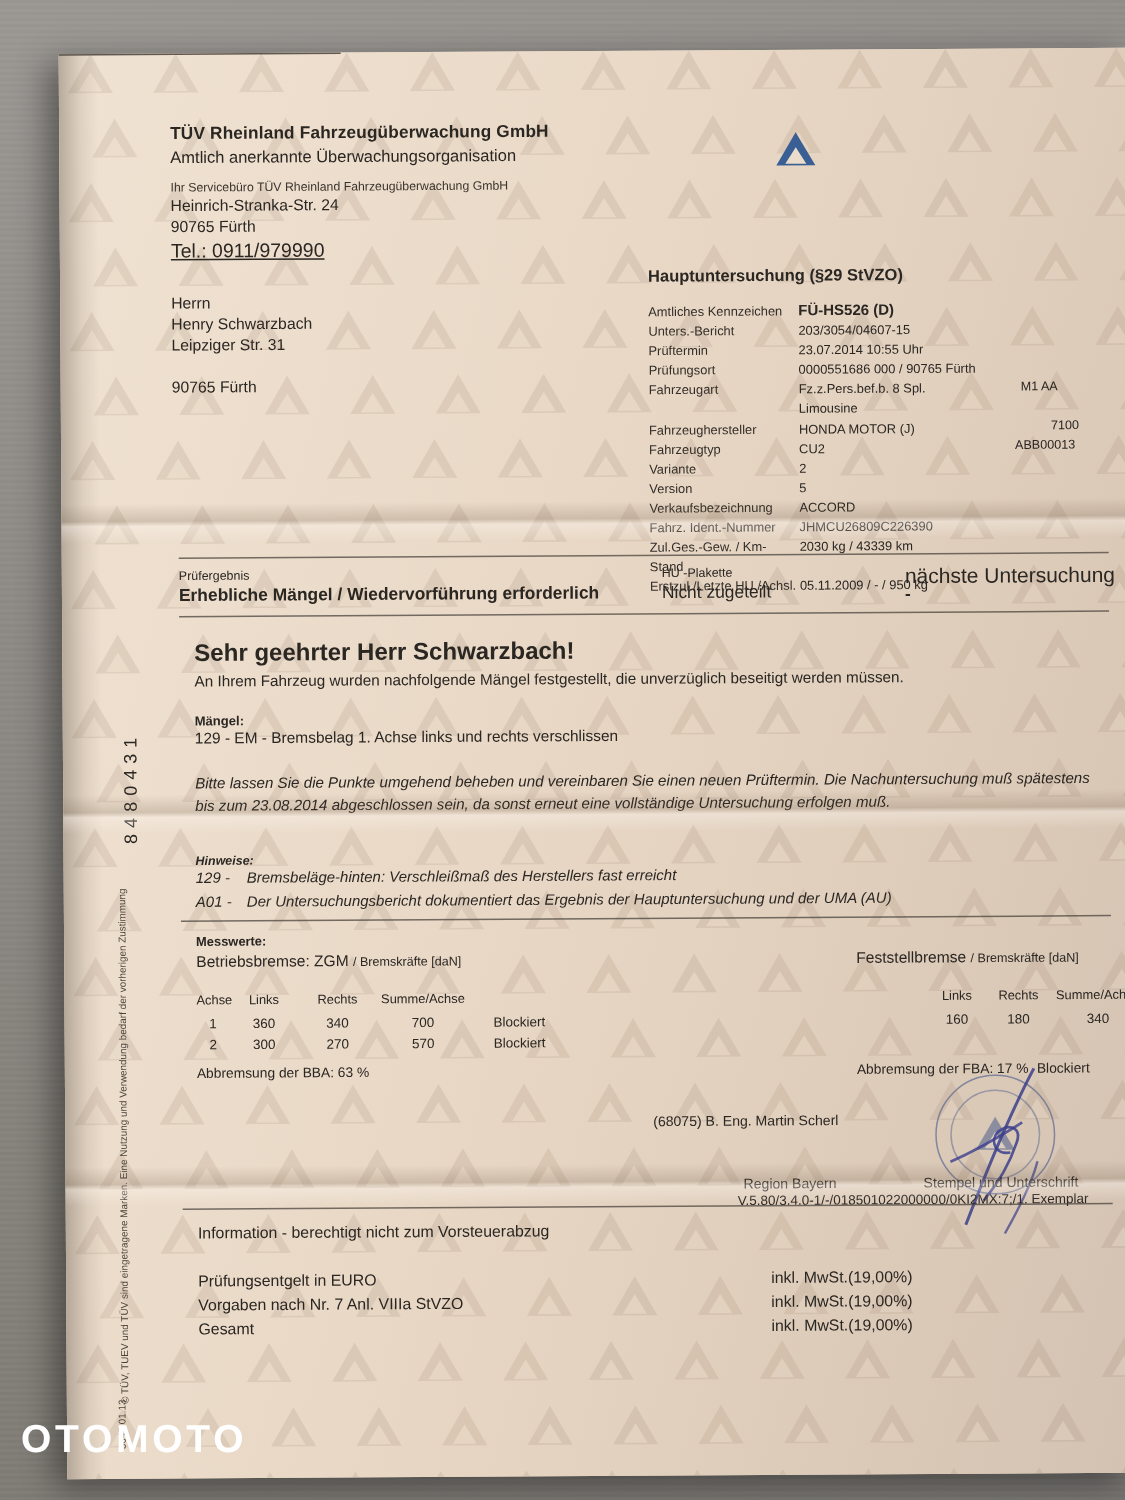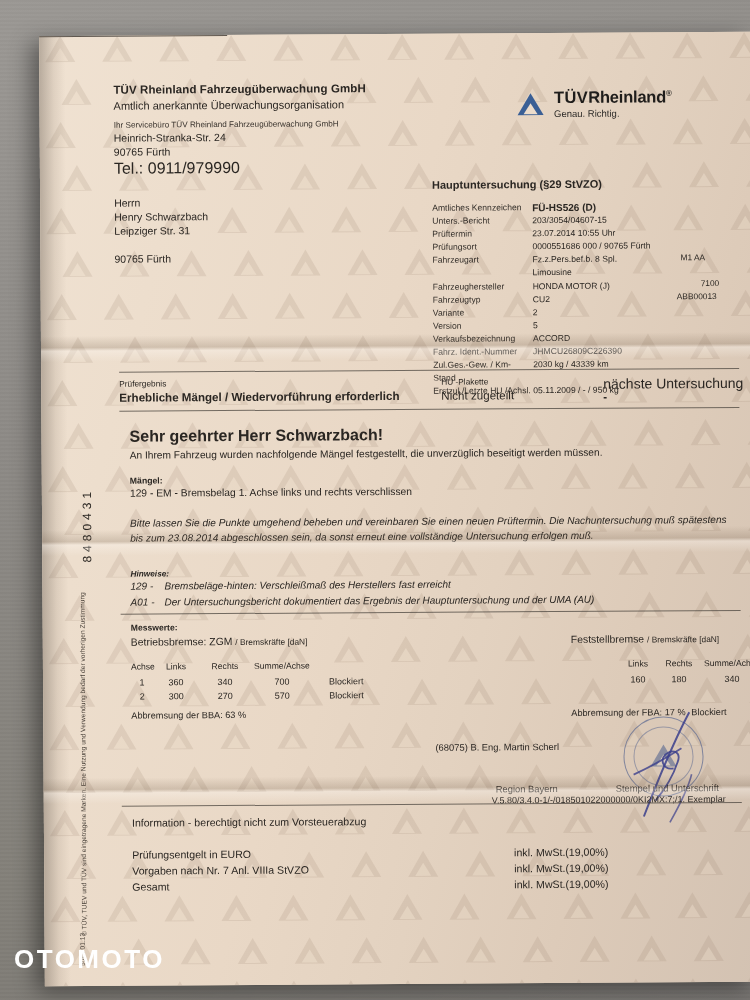--- a/index.html
+++ b/index.html
@@ -69,21 +69,21 @@
   }
   
   #doc{position:absolute;inset:0;color:#2a2622;}
   .blk{position:absolute;}
   
   #org1{left:74px;top:48px;font-size:11.5px;font-weight:bold;letter-spacing:.1px;}
   #org2{left:74px;top:64px;font-size:11px;}
   #svc {left:74px;top:85px;font-size:8.2px;color:#3a342e;}
   #addr1{left:74px;top:96px;font-size:10.5px;}
   #addr2{left:74px;top:110px;font-size:10.5px;}
-  #addr3{left:74px;top:124px;font-size:16px;}
+  #addr3{left:74px;top:124px;font-size:13px;text-decoration:underline;}
   
   #rc{left:74px;top:160px;font-size:10.5px;line-height:14px;}
   #rc .pl{margin-top:14px;}
   
   #logo{left:478px;top:55px;}
   #logo .ltri{
     width:26px;height:22px;position:relative;display:inline-block;vertical-align:middle;
   }
   #logo .ltri:before{
     content:"";position:absolute;left:0;top:0;
@@ -565,24 +565,20 @@
 
     <div class="blk" id="org1">TÜV Rheinland Fahrzeugüberwachung GmbH</div>
     <div class="blk" id="org2">Amtlich anerkannte Überwachungsorganisation</div>
     <div class="blk" id="svc">Ihr Servicebüro TÜV Rheinland Fahrzeugüberwachung GmbH</div>
     <div class="blk" id="addr1">Heinrich-Stranka-Str. 24</div>
     <div class="blk" id="addr2">90765 Fürth</div>
     <div class="blk" id="addr3">Tel.: 0911/979990</div>
 
     <div class="blk" id="logo">
       <span class="ltri"></span>
-      <span class="lw">
-        <div class="l1"><span class="tuv">TÜV</span><span>Rheinland</span><span class="reg">®</span></div>
-        <div class="l2">Genau. Richtig.</div>
-      </span>
     </div>
 
     <div class="blk" id="rc">
       <div>Herrn</div>
       <div>Henry Schwarzbach</div>
       <div>Leipziger Str. 31</div>
       <div class="pl">90765 Fürth</div>
     </div>
 
     <div class="blk" id="hu">Hauptuntersuchung (§29 StVZO)</div>

